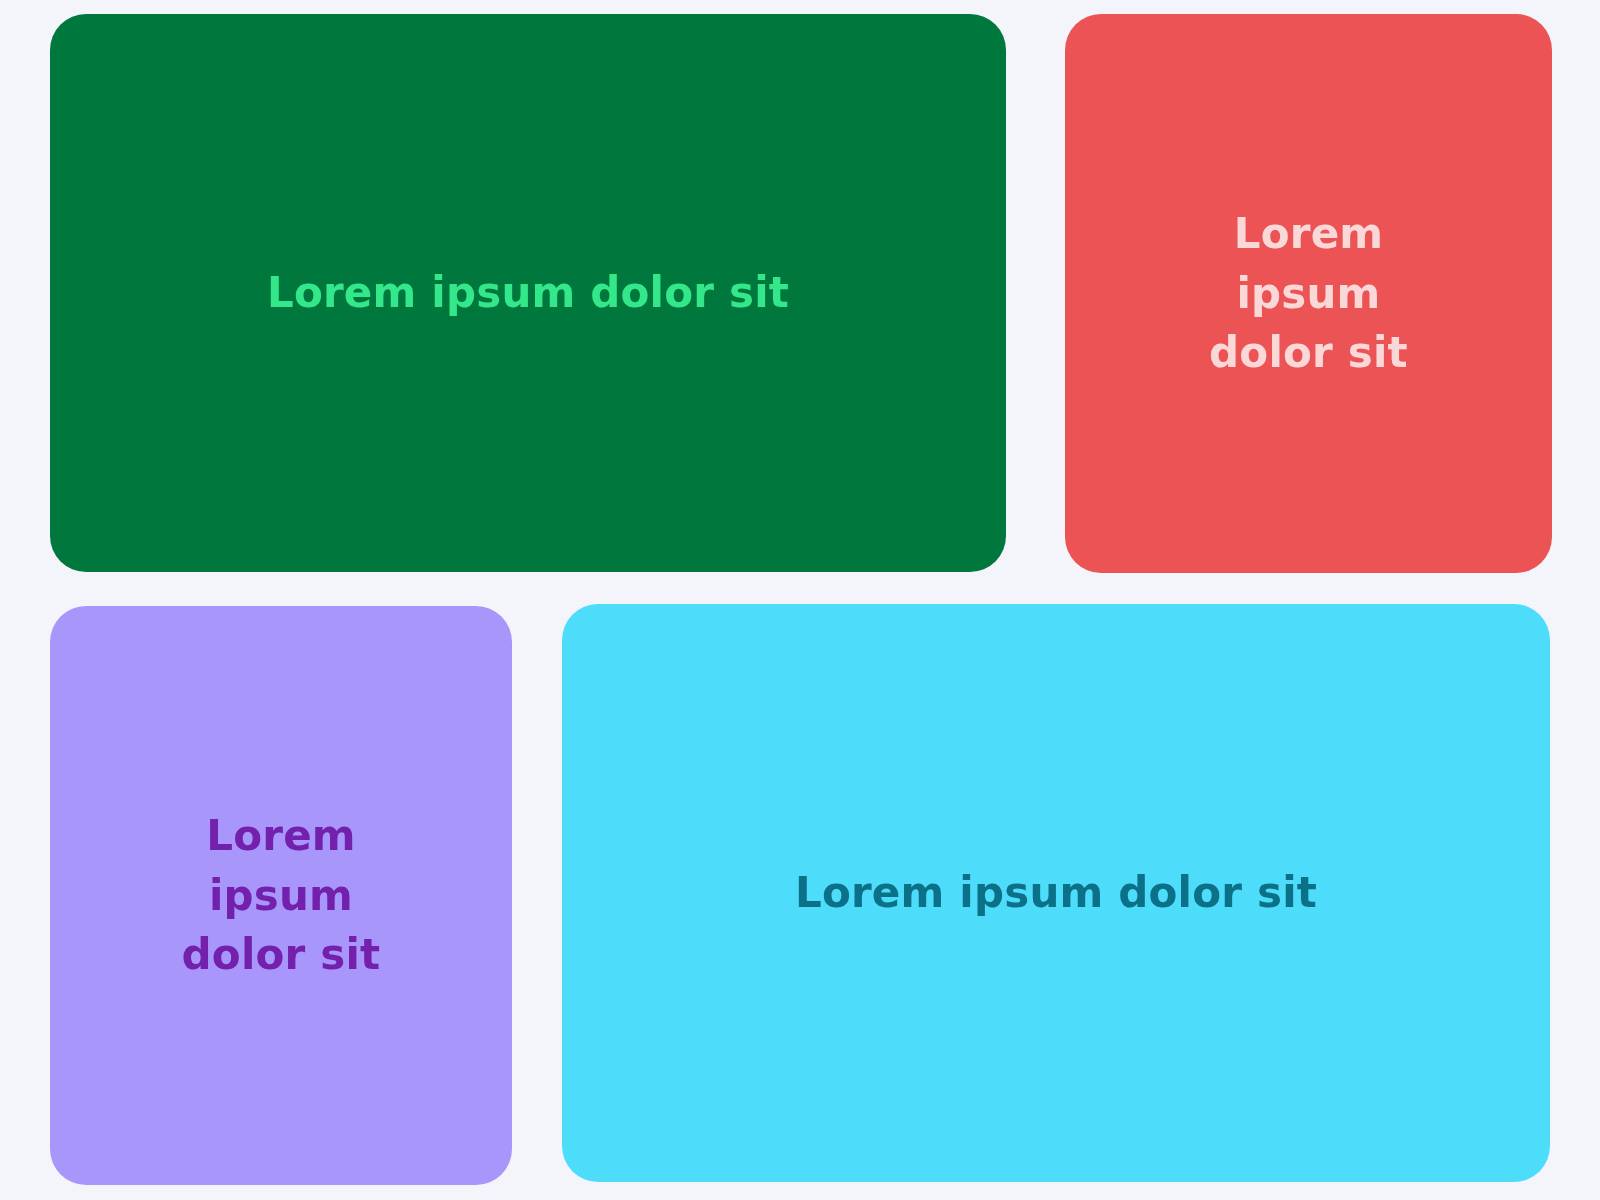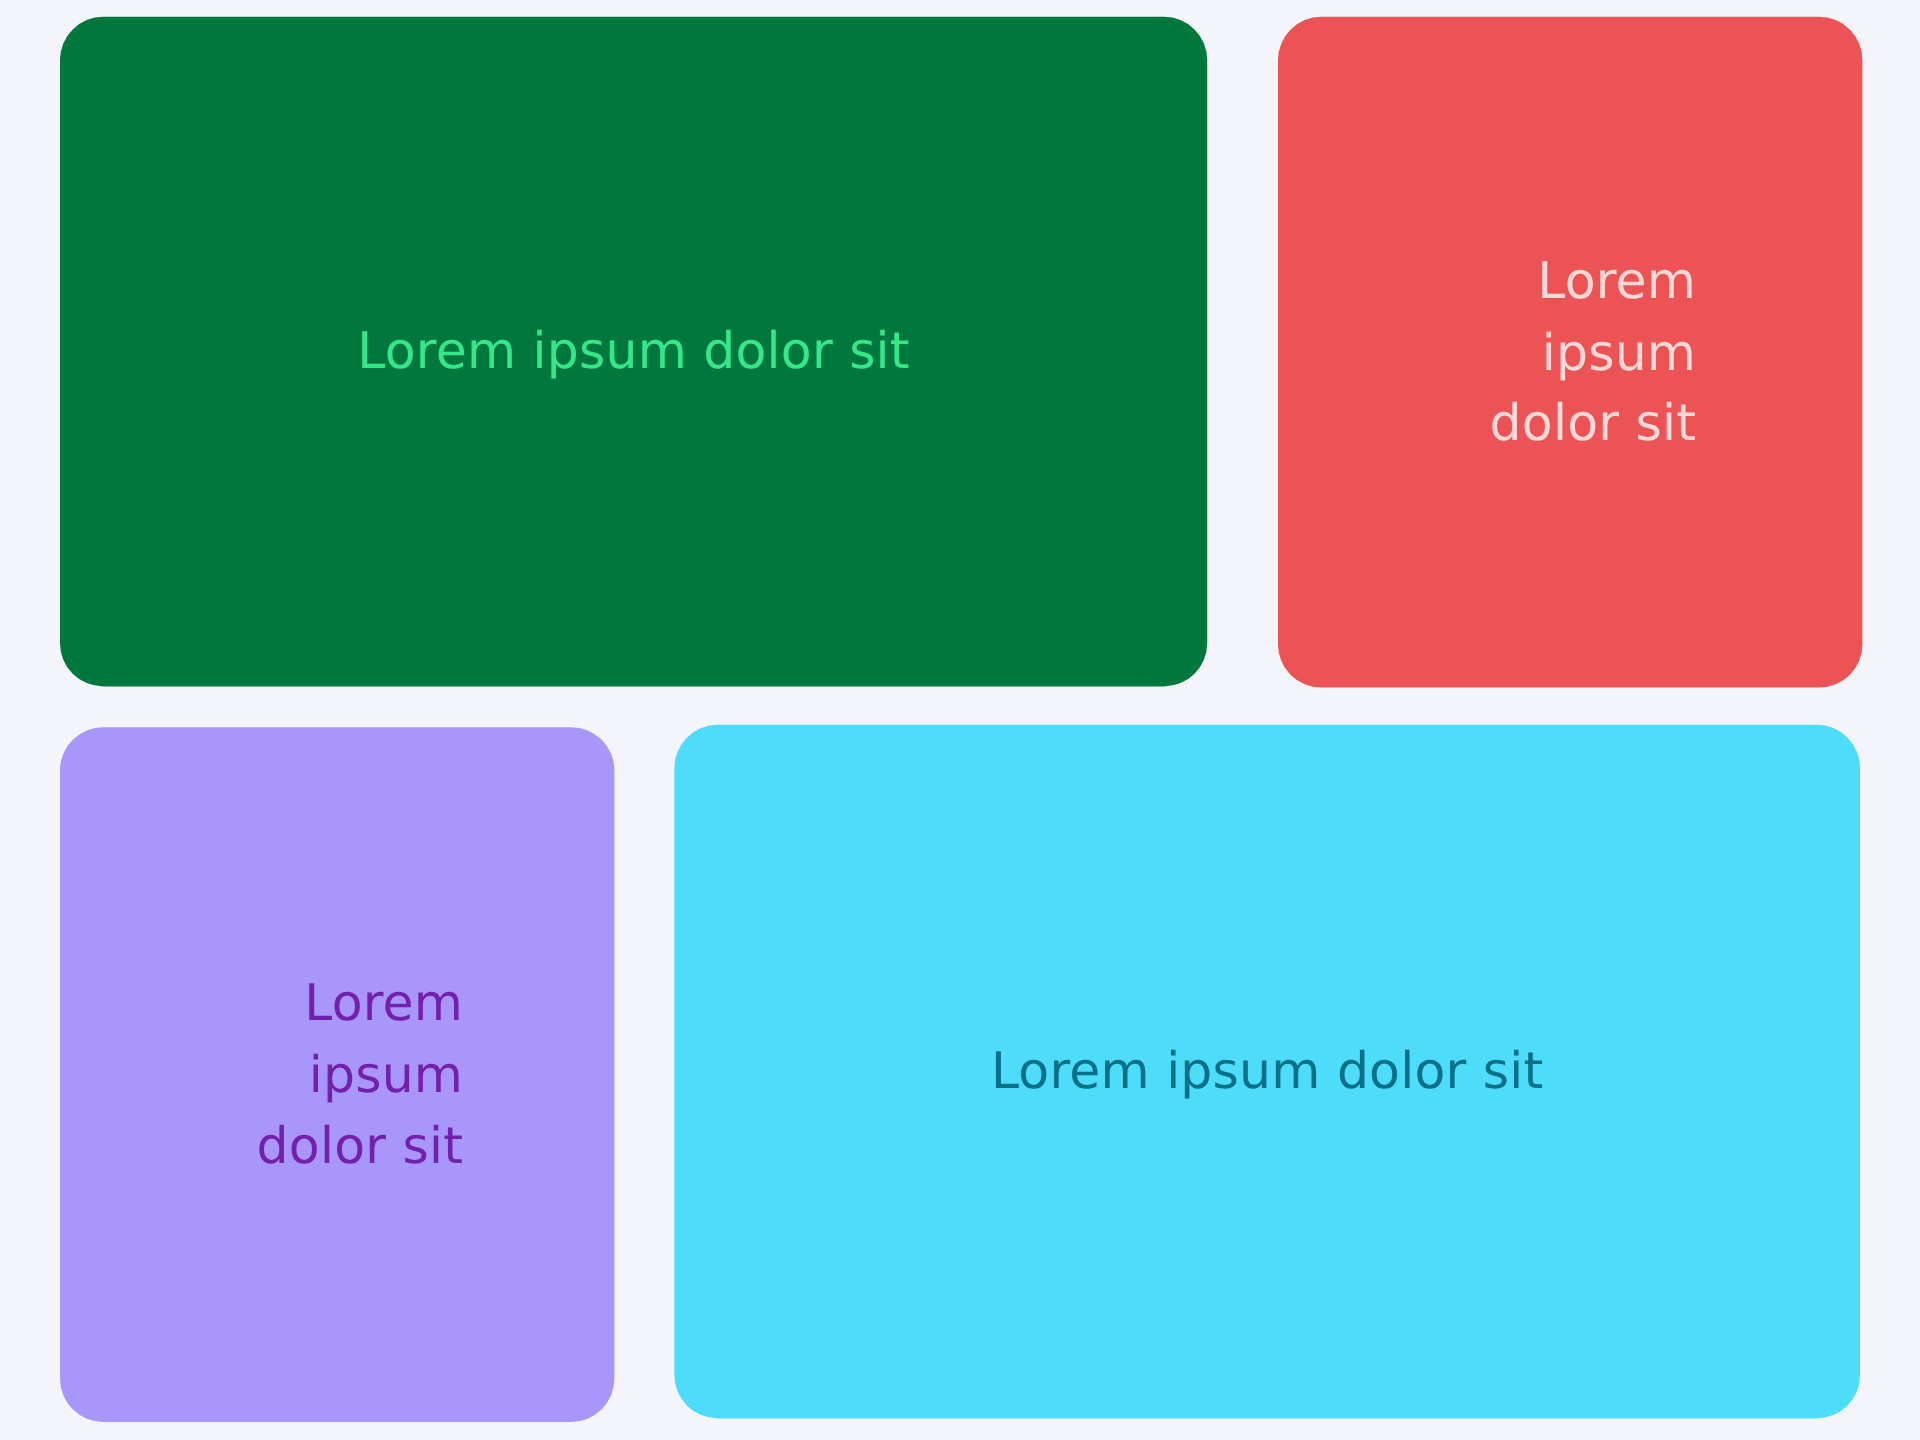--- a/index.html
+++ b/index.html
@@ -24,25 +24,25 @@
     position: absolute;
     box-sizing: border-box;
     border-radius: 36px;
     display: flex;
     align-items: center;
     justify-content: center;
     overflow: hidden;
   }
 
   .tile-label {
-    font-weight: normal;
+    font-weight: bold;
     font-size: 42px;
     line-height: 1.42;
     letter-spacing: 0.2px;
-    text-align: right;
+    text-align: center;
     white-space: pre-line;
     margin: 0;
   }
 
   
   #tile-green {
     left: 50px;
     top: 14px;
     width: 956px;
     height: 558px;

